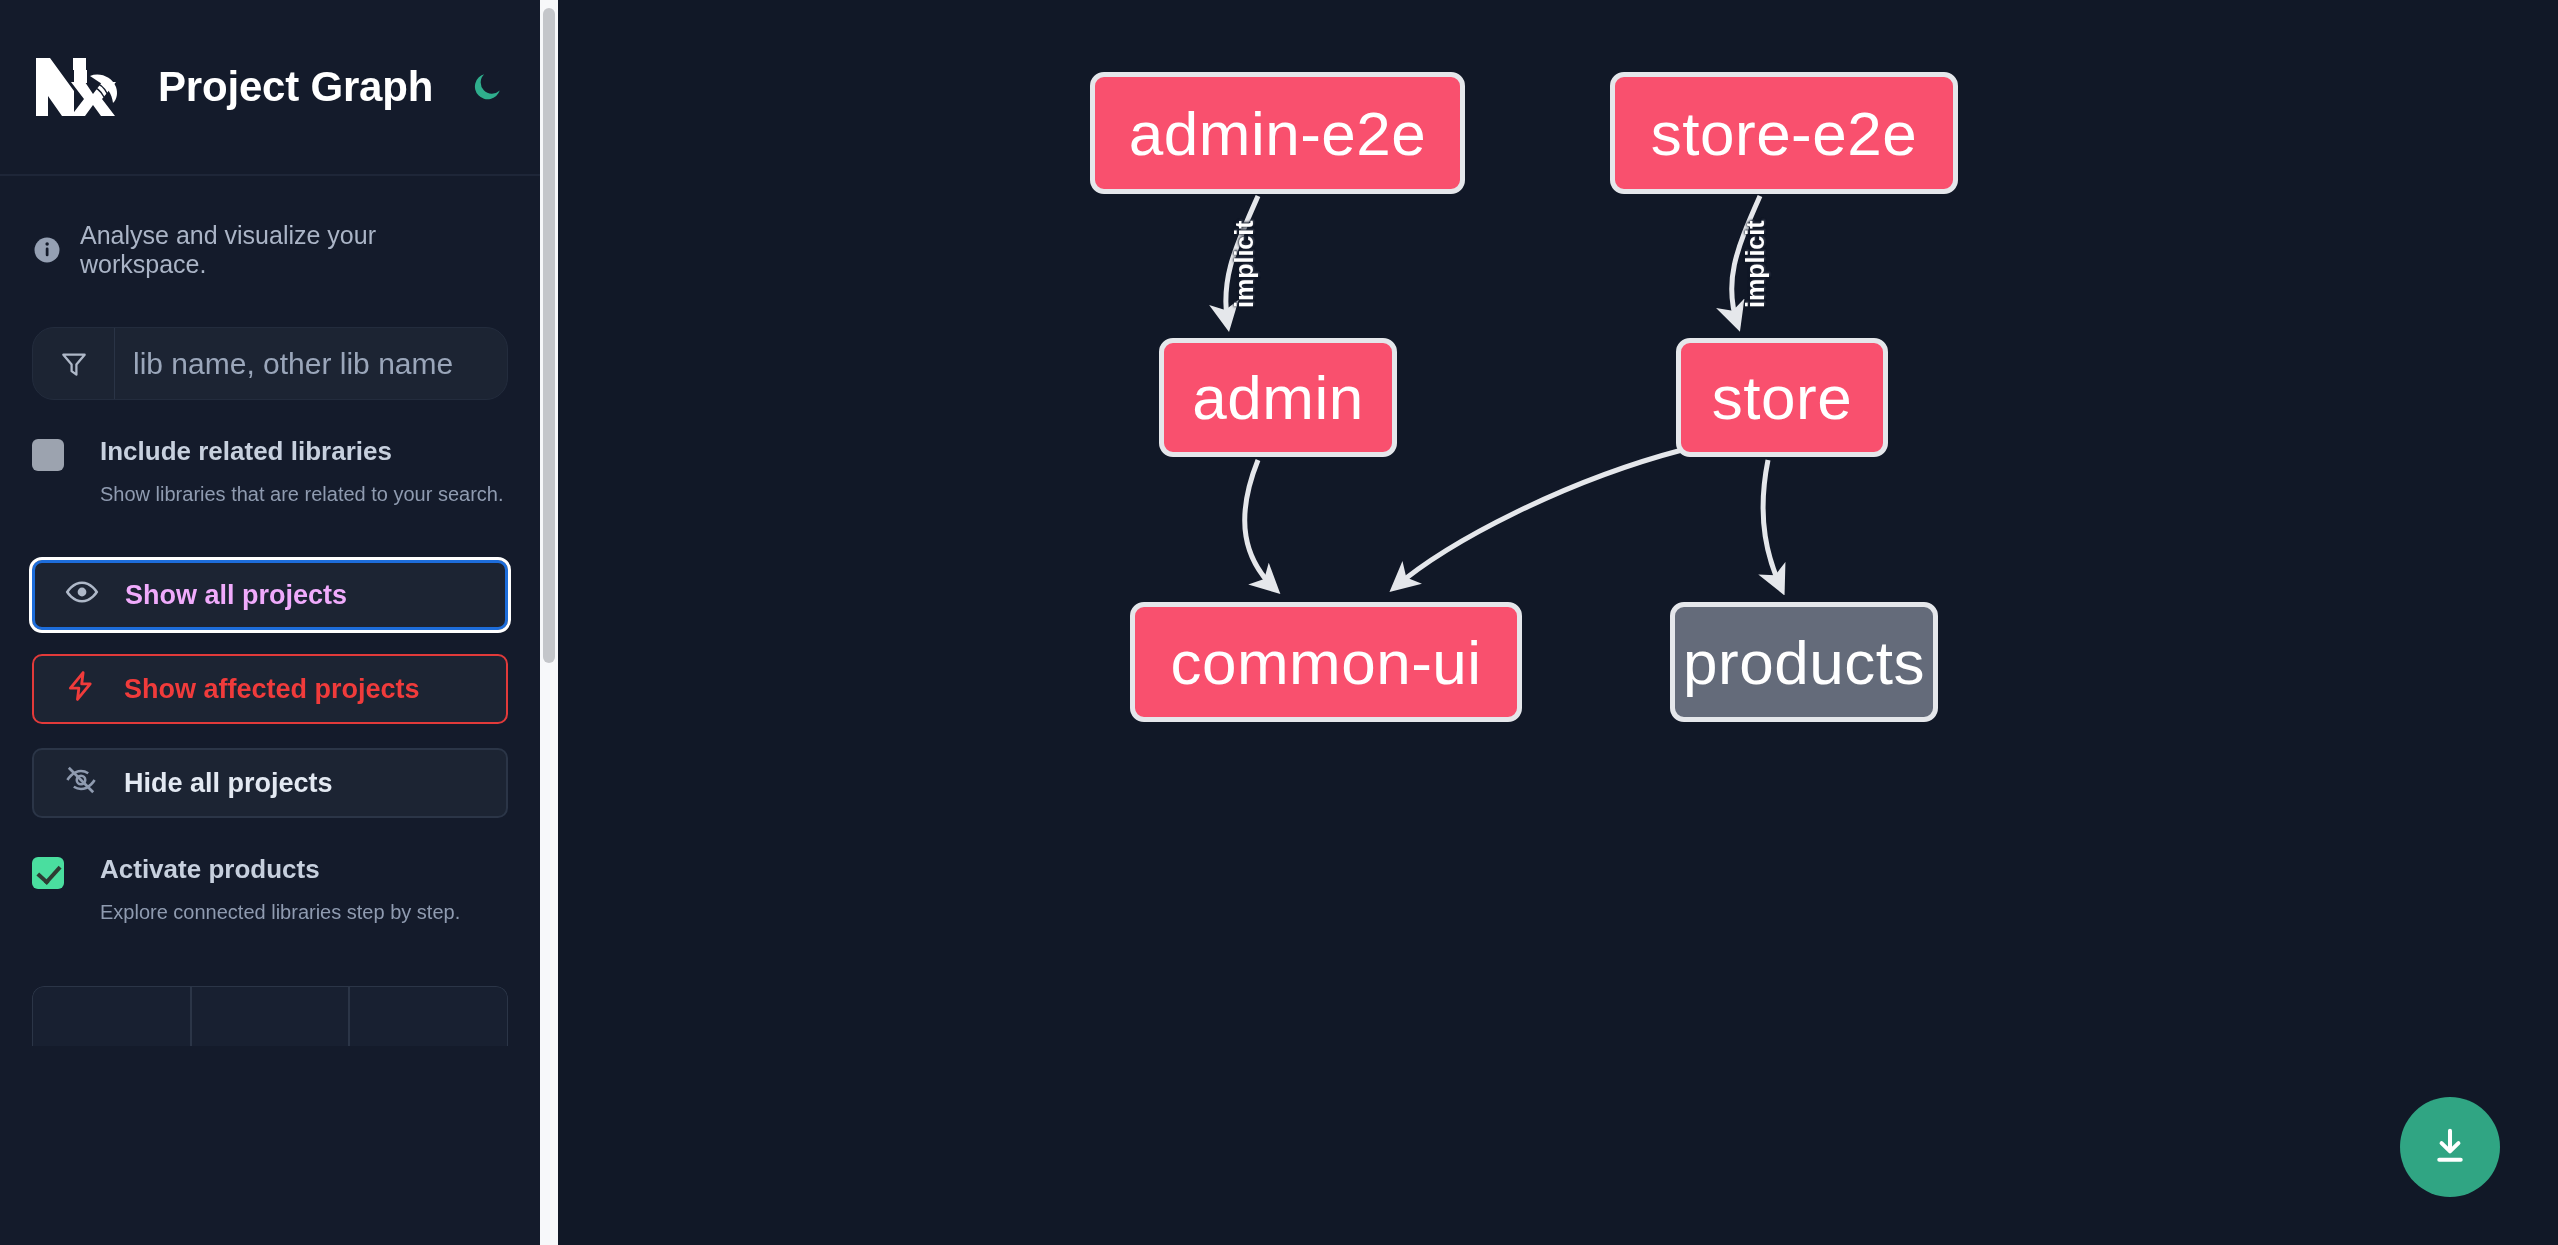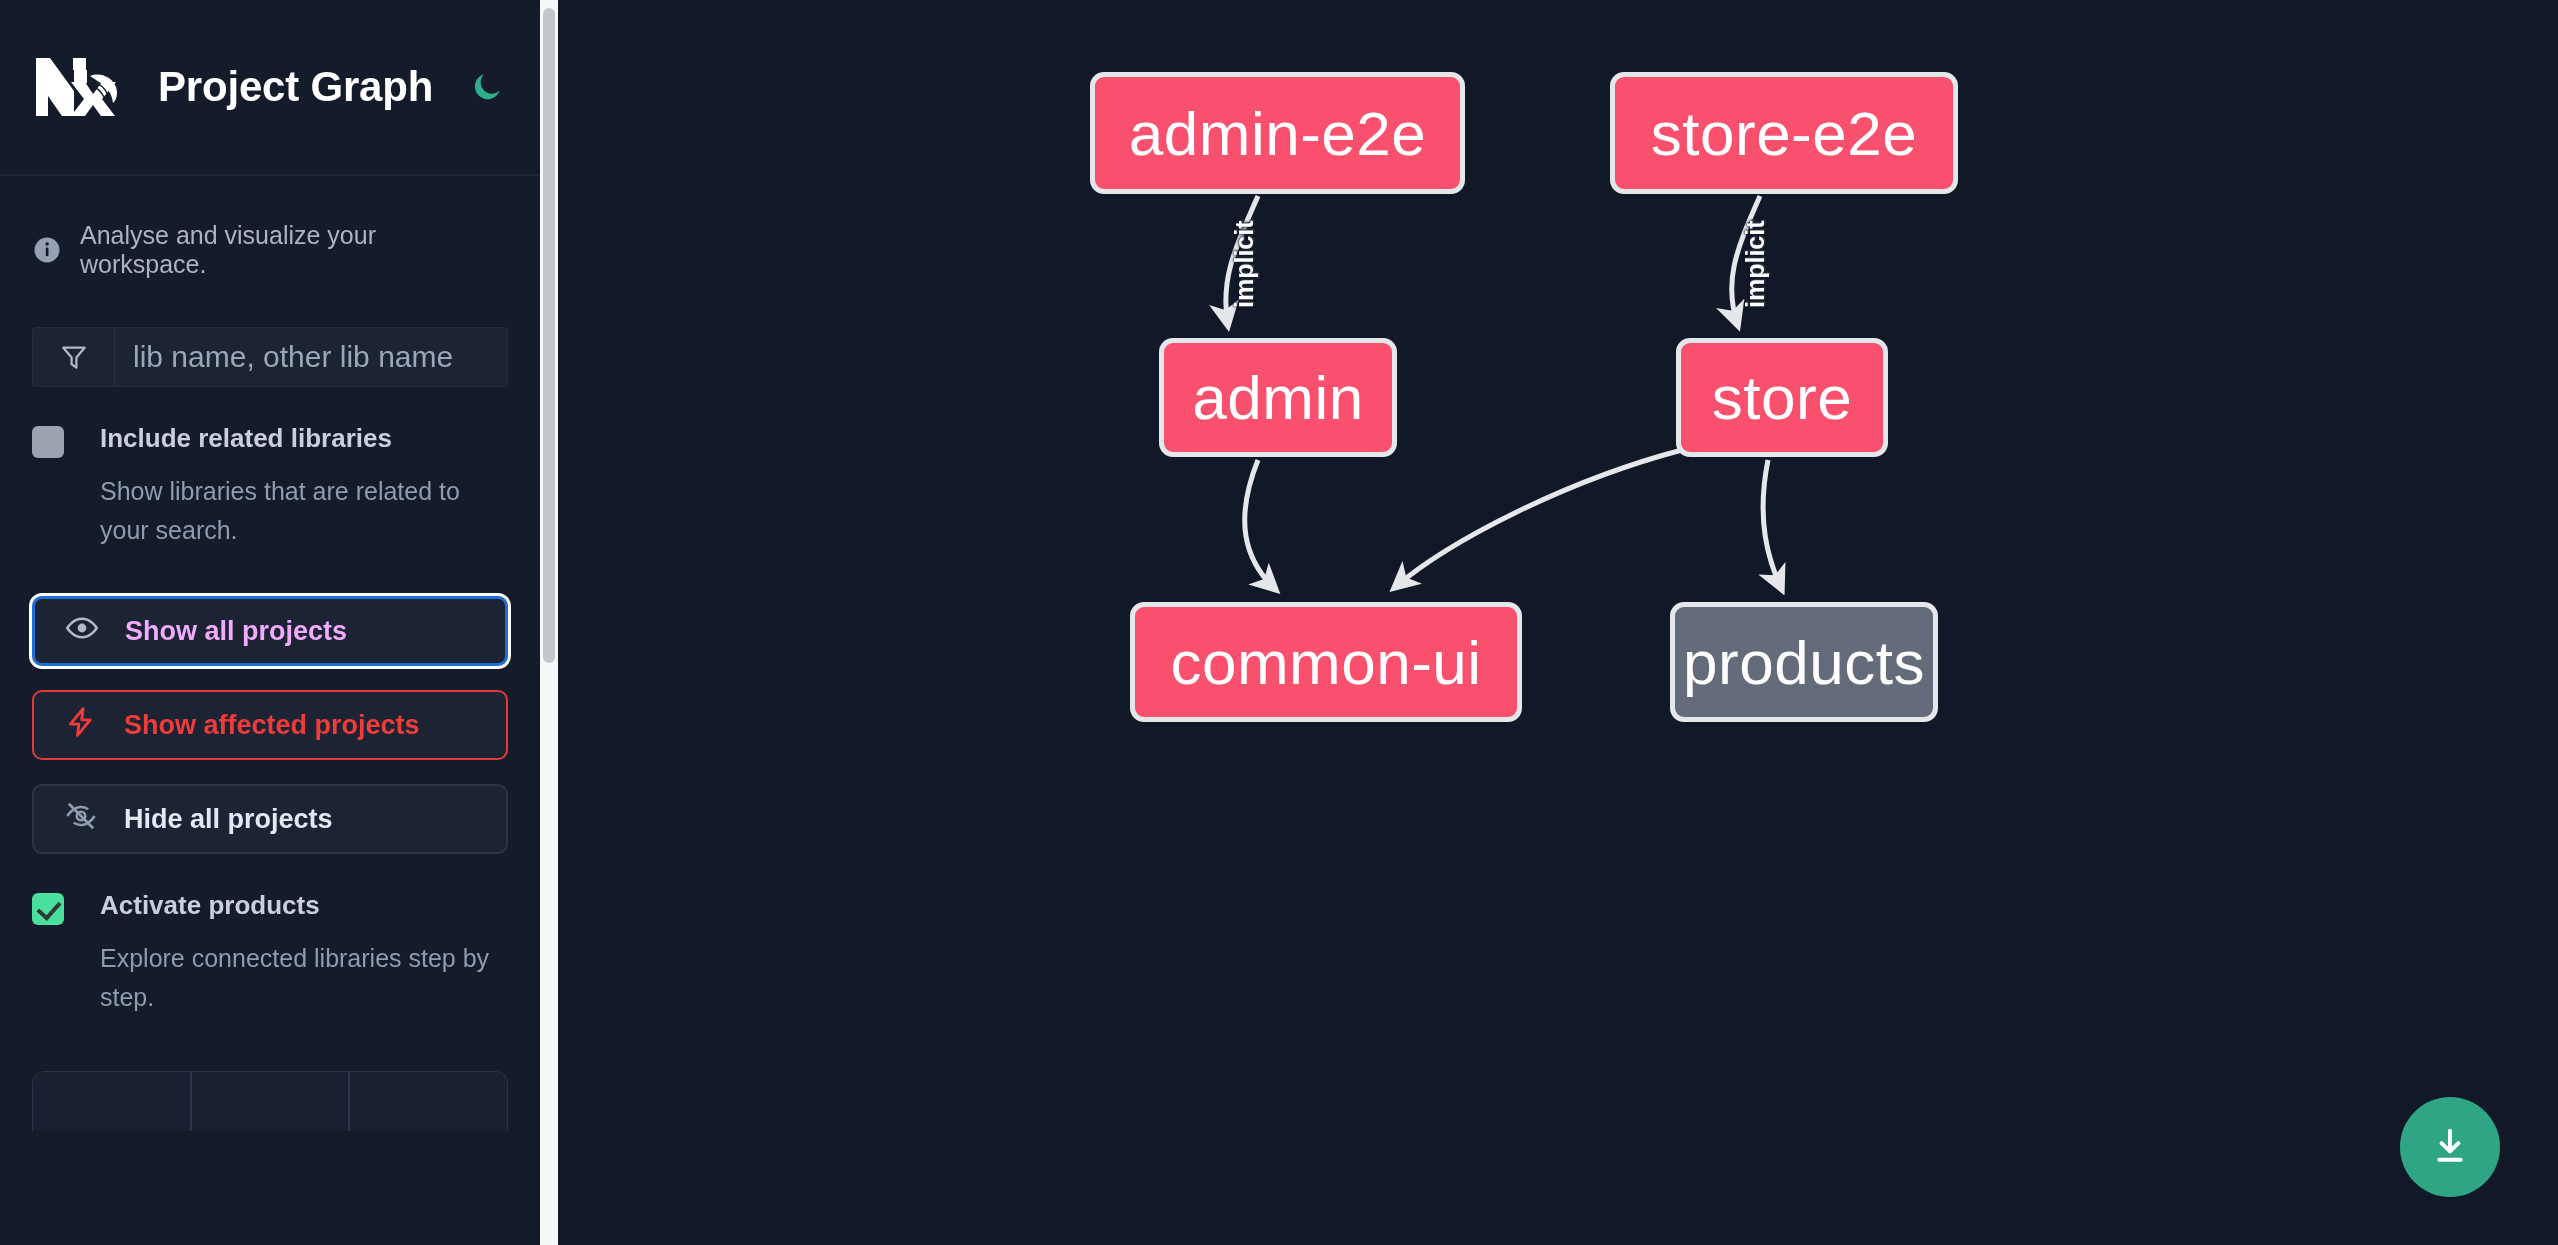--- a/index.html
+++ b/index.html
@@ -51,24 +51,24 @@
   .analyse-row {
     display: flex; align-items: center;
     gap: 18px;
     padding-top: 45px;
   }
   .info-icon { width: 30px; height: 30px; flex: 0 0 30px; }
   .analyse-text { color: #aab4c6; font-size: 25px; }
 
   .search-box {
     margin-top: 48px;
-    height: 60px;
+    height: 73px;
     background: #1c2433;
     border: 1px solid #232c3d;
-    border-radius: 4px;
+    border-radius: 22px;
     display: flex; align-items: center;
     overflow: hidden;
   }
   .search-icon-wrap {
     width: 82px; height: 100%;
     display: flex; align-items: center; justify-content: center;
     border-right: 1px solid #2a3446;
     flex: 0 0 82px;
   }
   .search-input {
@@ -107,23 +107,23 @@
   }
   .chk-text { flex: 1; }
   .chk-label {
     color: #c7d0de;
     font-size: 26px;
     font-weight: 700;
     line-height: 34px;
   }
   .chk-desc {
     color: #8f9bb0;
-    font-size: 25px;
+    font-size: 20px;
     line-height: 39px;
-    margin-top: 17px;
+    margin-top: 7px;
   }
 
   .btn-stack { margin-top: 46px; display: flex; flex-direction: column; gap: 24px; }
   .btn {
     height: 70px;
     border-radius: 10px;
     display: flex; align-items: center;
     padding-left: 30px;
     gap: 26px;
     cursor: pointer;

